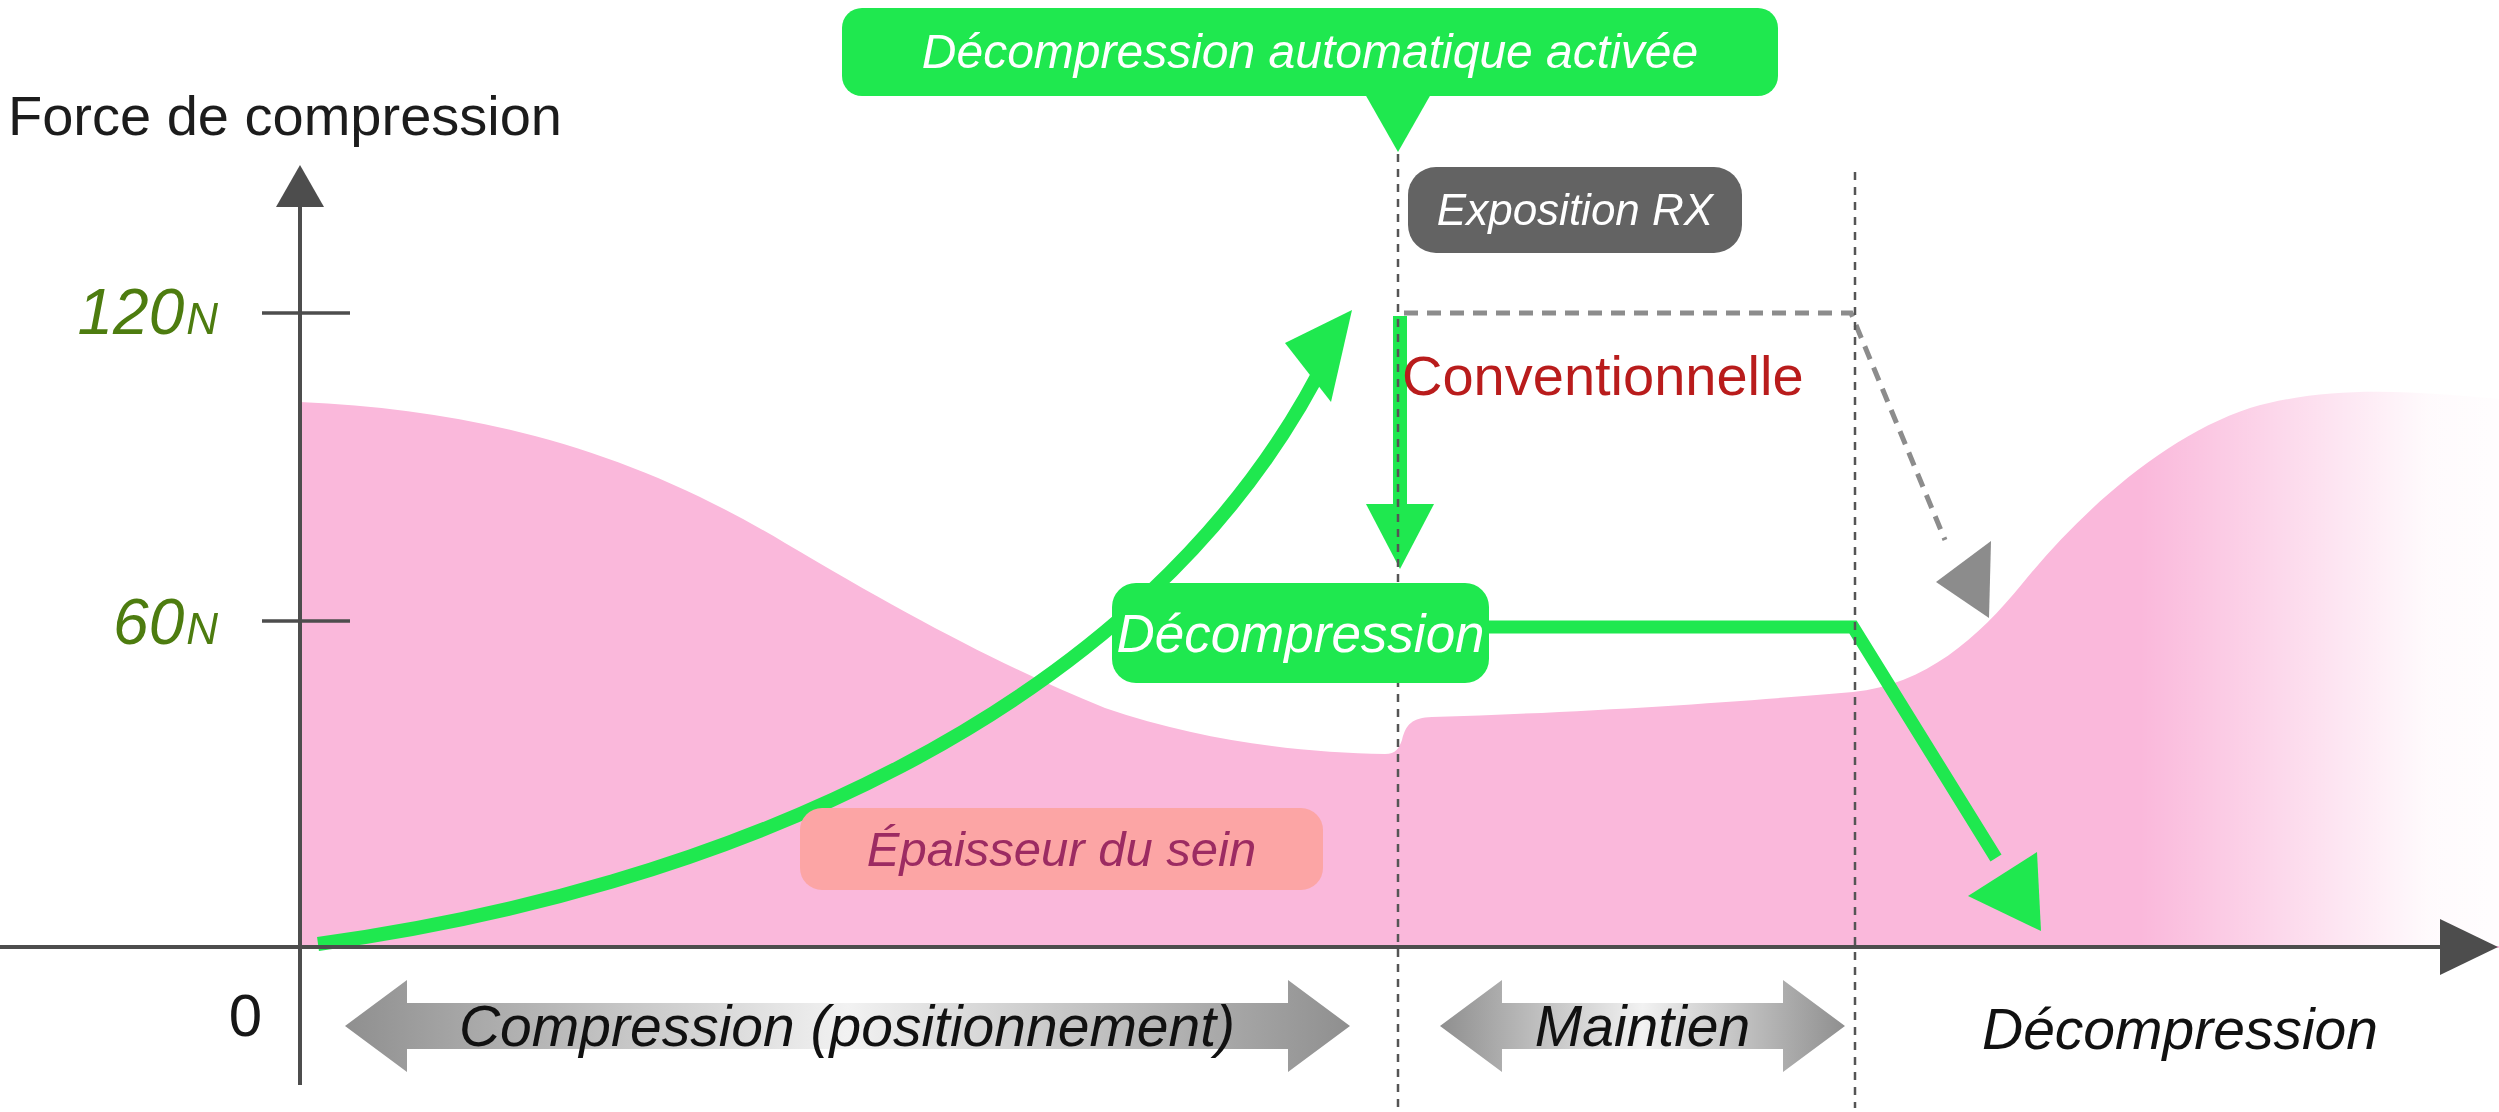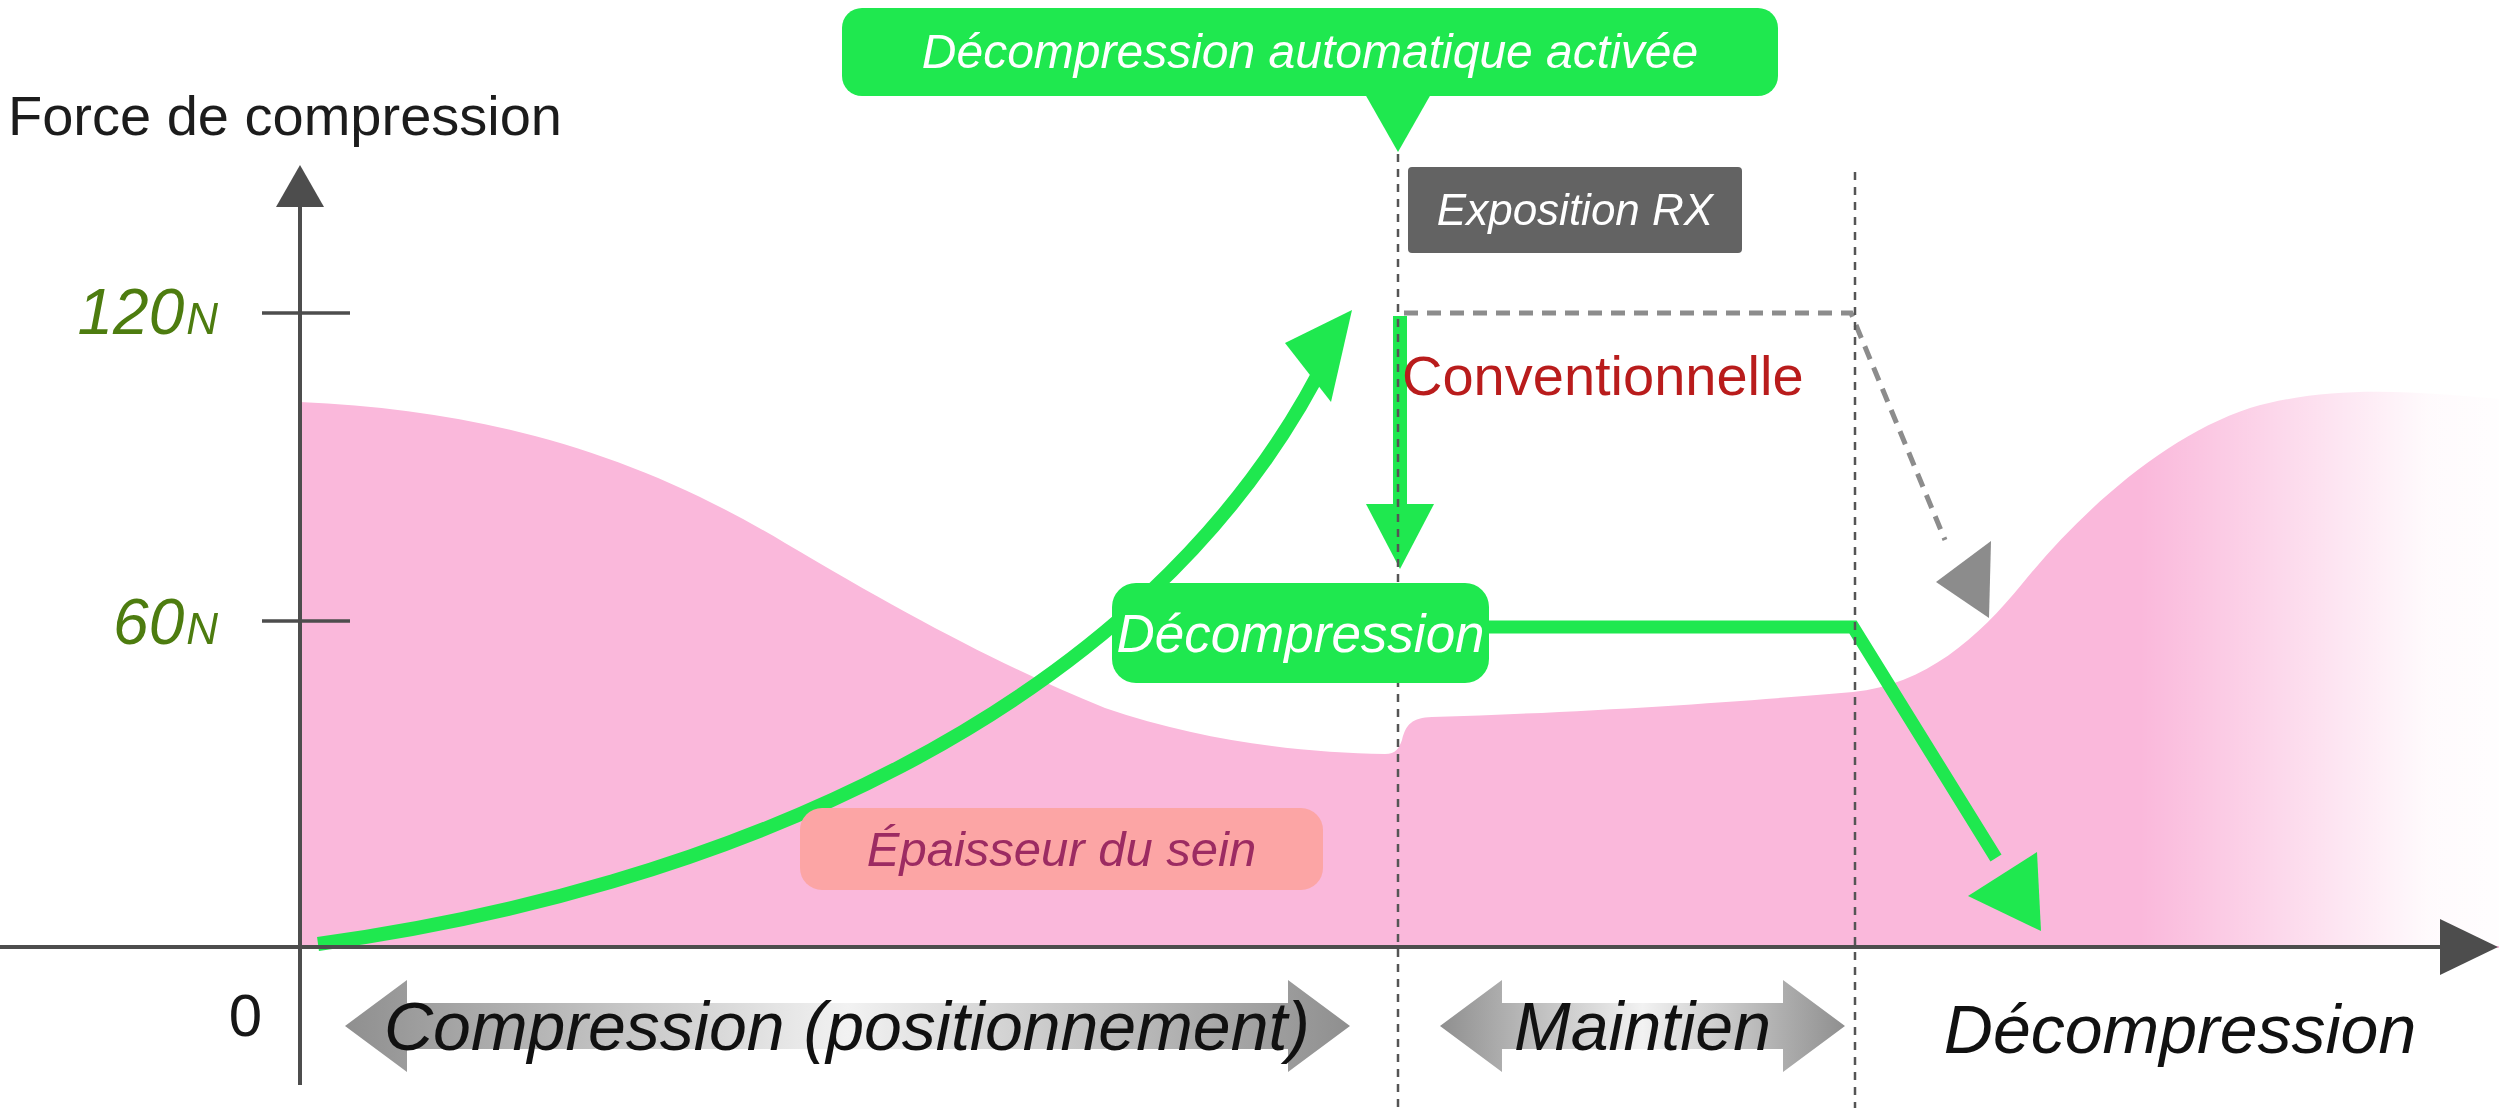--- a/index.html
+++ b/index.html
@@ -20,33 +20,33 @@
   .banner{
     left:842px;top:8px;width:936px;height:88px;border-radius:20px;
     background:#1FE84F;color:#fff;font-size:48px;
   }
   .banner-tail{
     position:absolute;left:1365px;top:94px;width:0;height:0;
     border-left:33px solid transparent;border-right:33px solid transparent;
     border-top:58px solid #1FE84F;
   }
   .exposure{
-    left:1408px;top:167px;width:334px;height:86px;border-radius:4px;
+    left:1408px;top:167px;width:334px;height:86px;border-radius:28px;
     background:#636363;color:#fff;font-size:44px;
   }
   .conventional{left:1402px;top:348px;font-size:56px;color:#b91c1c;}
   .decomp-badge{
     left:1112px;top:583px;width:377px;height:100px;border-radius:24px;
     background:#1FE84F;color:#fff;font-size:53px;
   }
   .thickness{
     left:800px;top:808px;width:523px;height:82px;border-radius:22px;
     background:#fca5a5;color:#9C2B62;font-size:49px;
   }
-  .phase{font-size:68px;color:#111;}
+  .phase{font-size:57px;color:#111;}
   .phase-1{left:347px;top:996px;width:1000px;height:60px;}
   .phase-2{left:1440px;top:996px;width:405px;height:60px;}
   .phase-3{left:1955px;top:999px;width:450px;height:60px;}
 </style>
 </head>
 <body>
 
 <div class="stage">
 
   <svg width="2499" height="1112" viewBox="0 0 2499 1112">

